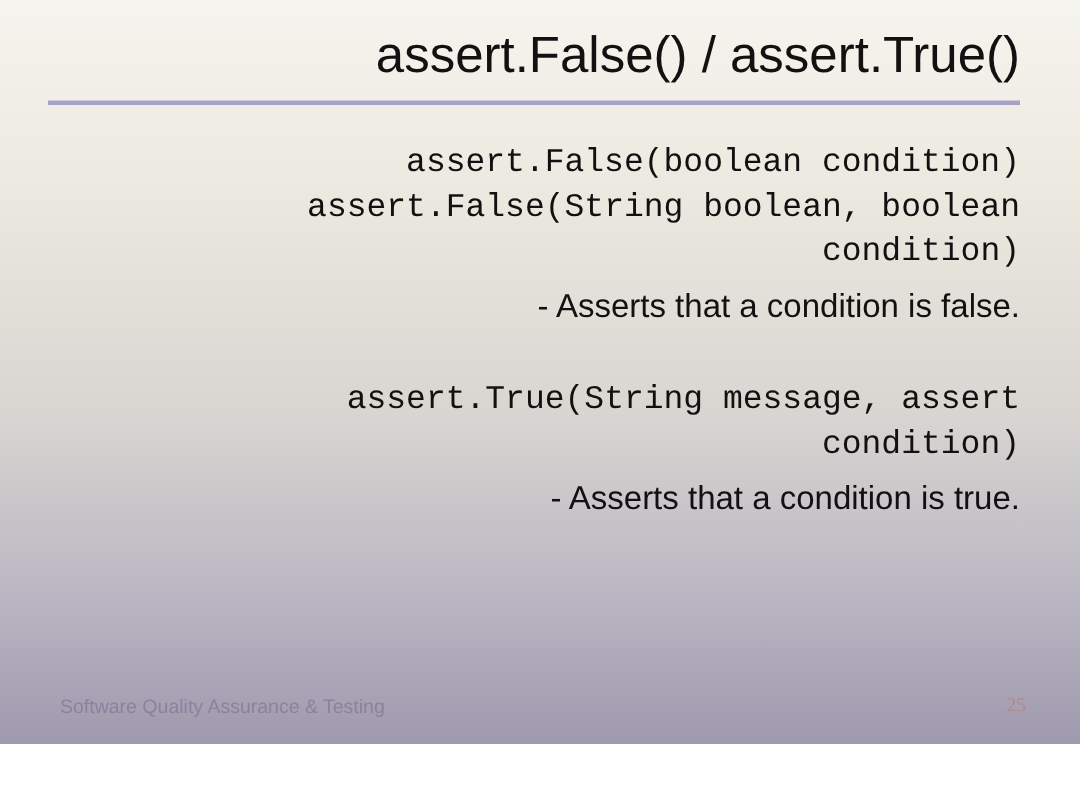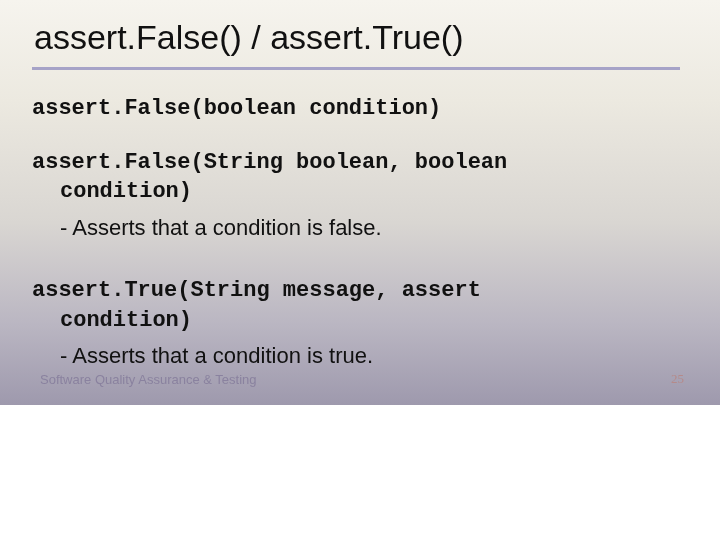--- a/index.html
+++ b/index.html
@@ -1,41 +1,41 @@
 <!DOCTYPE html>
 <html><head>
 <meta charset="utf-8">
 <style>
   * { margin: 0; padding: 0; box-sizing: border-box; }
   html, body { width: 720px; height: 540px; overflow: hidden; }
   .slide {
     width: 720px;
-    height: 405px;
+    height: 496px;
     background: linear-gradient(180deg, #f6f4ee 0%, #ece9e0 25%, #d9d6d2 55%, #bab6c2 80%, #9e99ad 100%);
     padding: 12px 40px 0 32px;
     position: relative;
     font-family: "Times New Roman", Times, serif;
     color: #111;
+    text-align: right;
   }
   .title {
     font-family: Verdana, Geneva, sans-serif;
     font-size: 34px;
     line-height: 1.15;
     padding: 6px 0 10px 2px;
     letter-spacing: 0px;
     border-bottom: 3px solid #a6a3c7;
     margin-bottom: 24px;
   }
   .sig {
     font-family: "Courier New", Courier, monospace;
-    font-weight: bold;
+    font-weight: normal;
     font-size: 22px;
     line-height: 1.35;
     padding-left: 0;
-    margin-top: 24px;
   }
   .sig .hang { display: block; padding-left: 28px; }
   .desc {
     font-family: Verdana, Geneva, sans-serif;
     font-size: 22px;
     line-height: 1.4;
     padding-left: 28px;
     margin-top: 6px;
   }
   .block { margin-bottom: 32px; }

